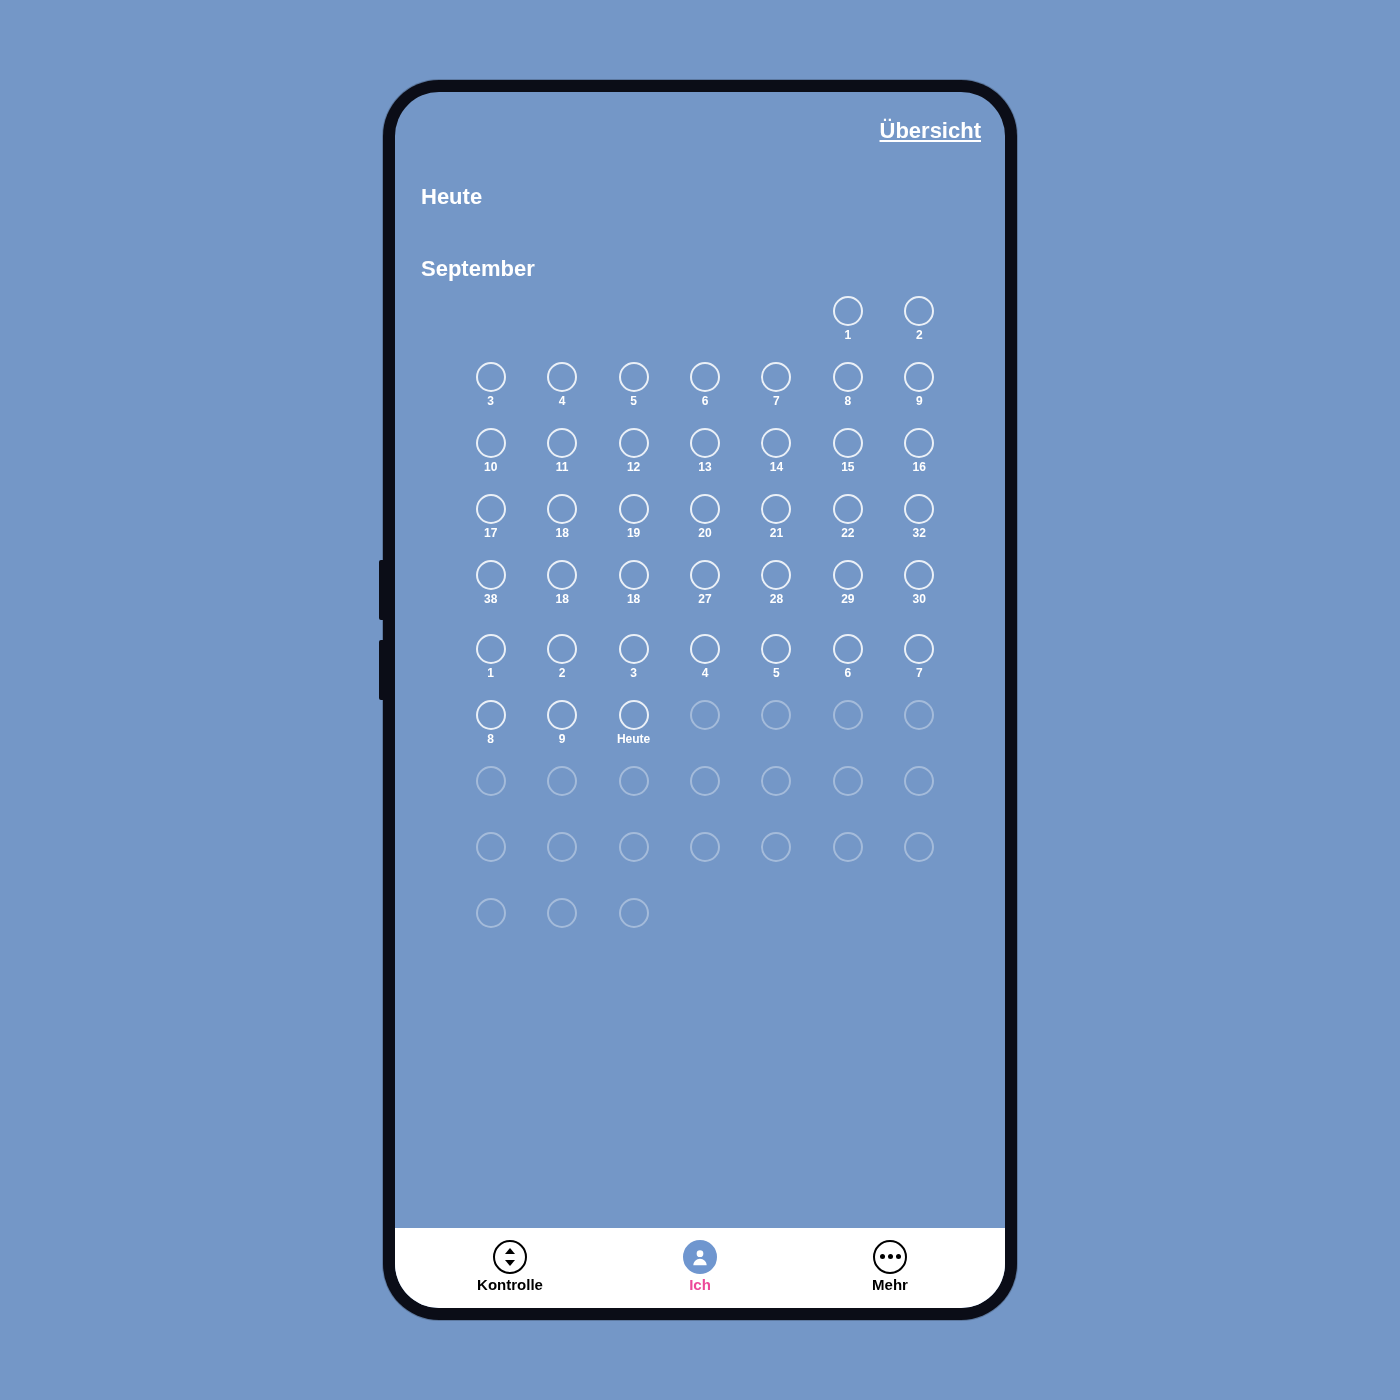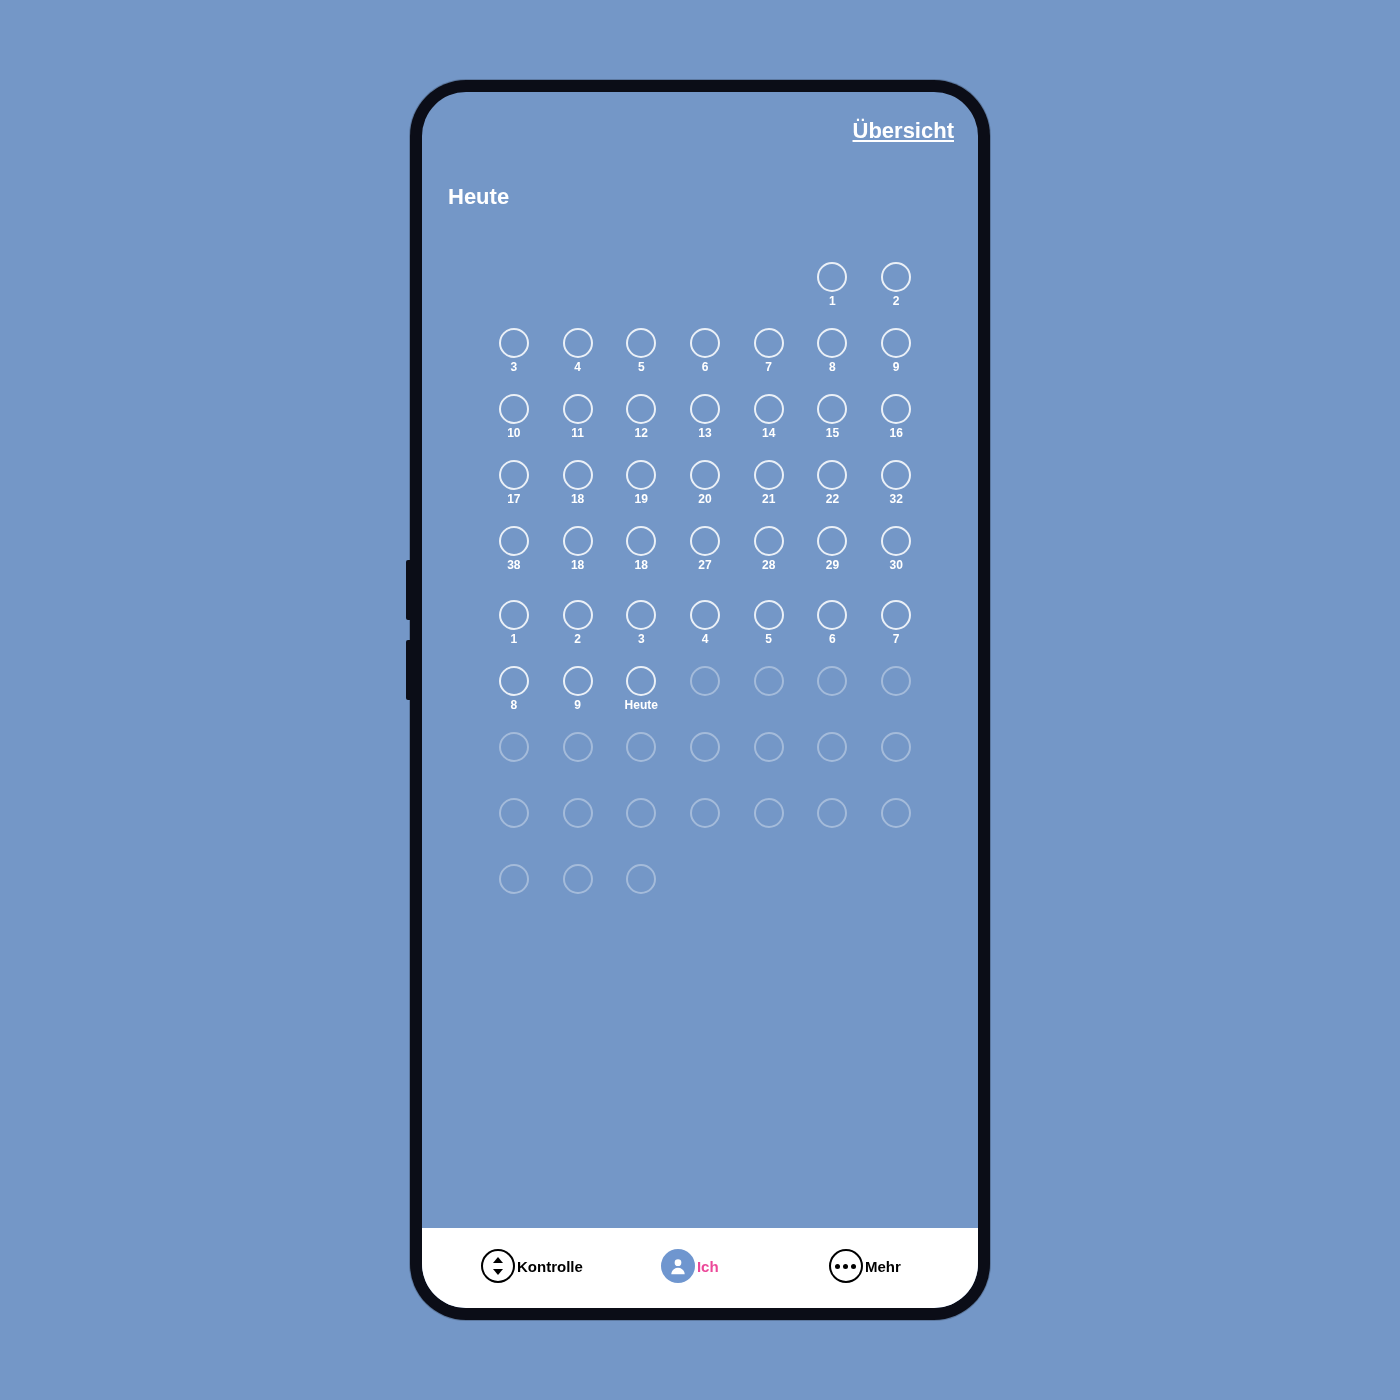--- a/index.html
+++ b/index.html
@@ -6,21 +6,21 @@
   body {
     width: 1400px;
     height: 1400px;
     background: #7497c7;
     font-family: Arial, Helvetica, sans-serif;
     display: flex;
     align-items: center;
     justify-content: center;
   }
   .phone {
-    width: 580px;
+    width: 634px;
     height: 1240px;
     background: #0b0d17;
     border-radius: 56px;
     padding: 12px;
     position: relative;
     box-shadow: 0 0 0 1px rgba(0,0,0,0.2);
   }
   .side-btn {
     position: absolute;
     left: -4px;
@@ -96,21 +96,21 @@
   .bottom-bar {
     height: 80px;
     background: #fff;
     display: flex;
     justify-content: space-around;
     align-items: center;
     padding: 6px 20px 10px 20px;
   }
   .tab {
     display: flex;
-    flex-direction: row;
+    flex-direction: column;
     align-items: center;
     gap: 2px;
     cursor: pointer;
     min-width: 90px;
   }
   .tab .ticon {
     width: 34px; height: 34px;
     border: 2.5px solid #000;
     border-radius: 50%;
     display: flex;
@@ -143,20 +143,21 @@
 <body>
 
 <div class="phone">
   <div class="side-btn b1"></div>
   <div class="side-btn b2"></div>
   <div class="screen">
     <div class="content">
       <div class="overview">Übersicht</div>
       <div class="heute-head">Heute</div>
       <div id="months-root">
+          <div class="month-title">September</div>
           <div class="month-grid">
             <div class="day empty"></div>
             <div class="day empty"></div>
             <div class="day empty"></div>
             <div class="day empty"></div>
             <div class="day empty"></div>
             <div class="day">
               <div class="circle"></div>
               <div class="lbl">1</div>
             </div>

